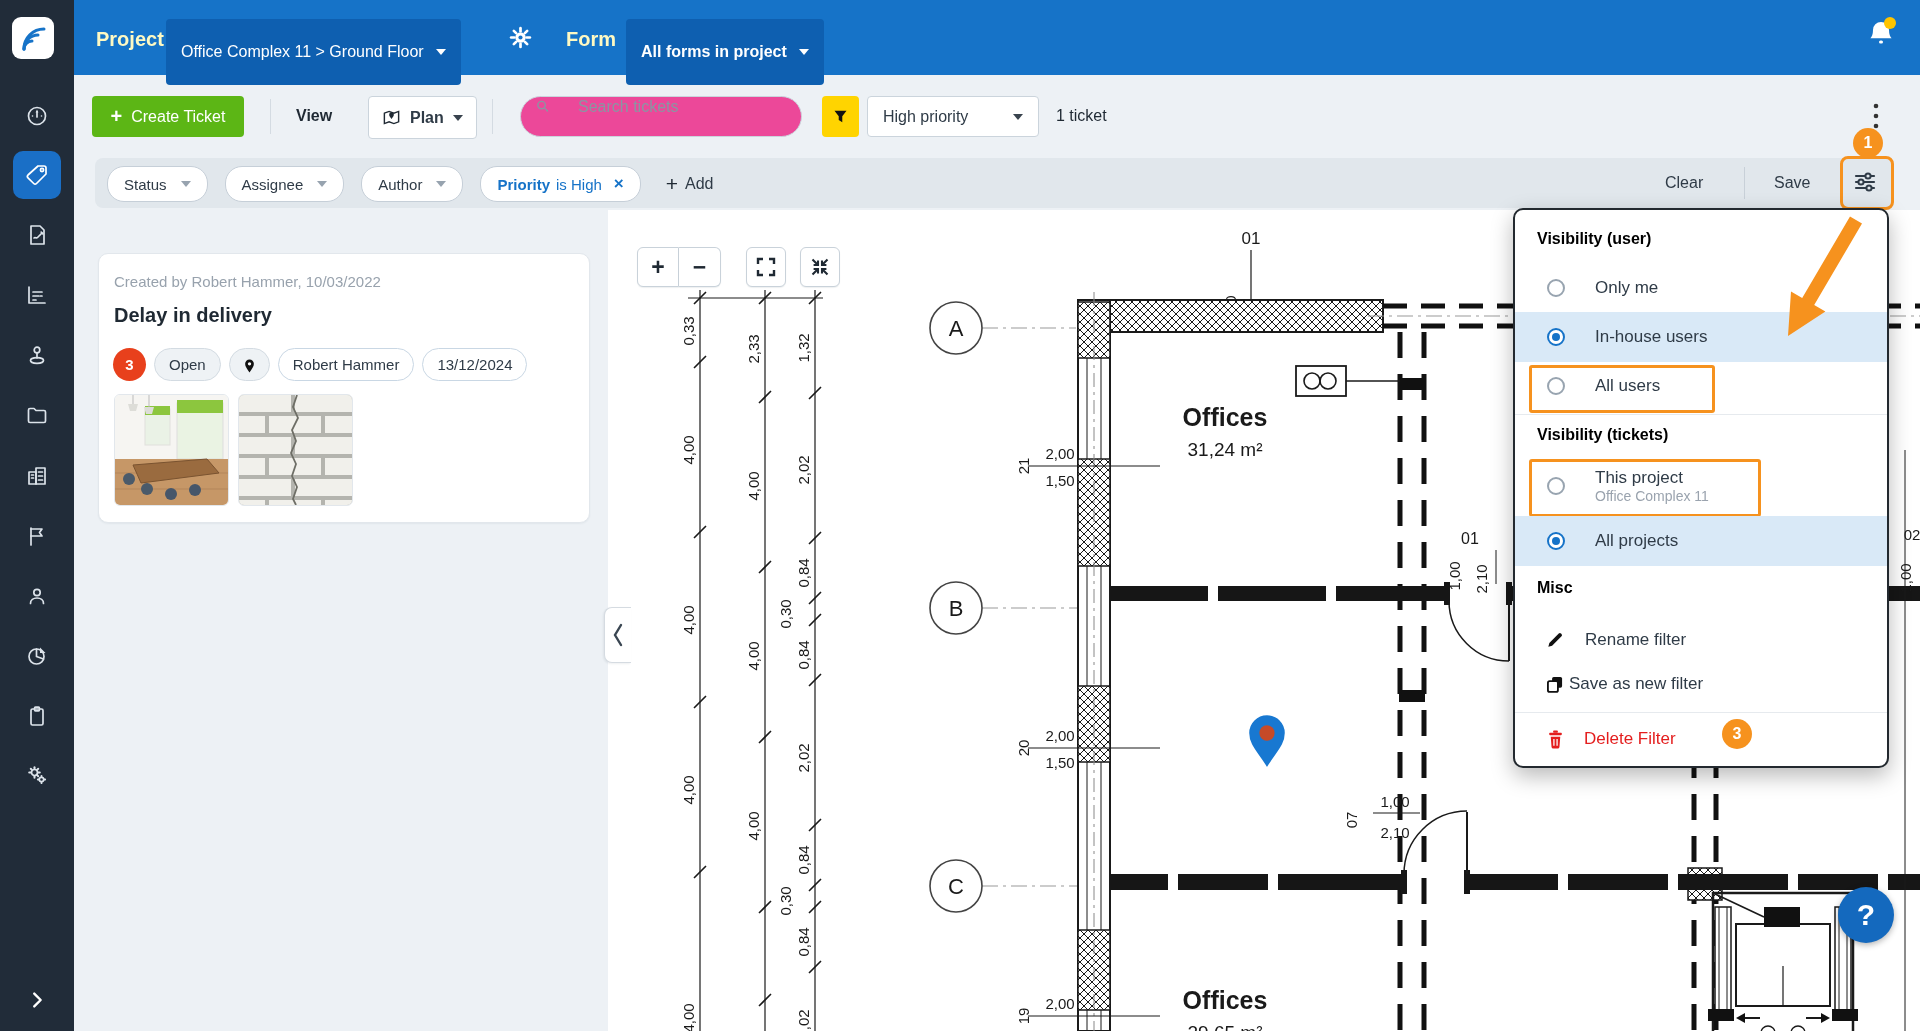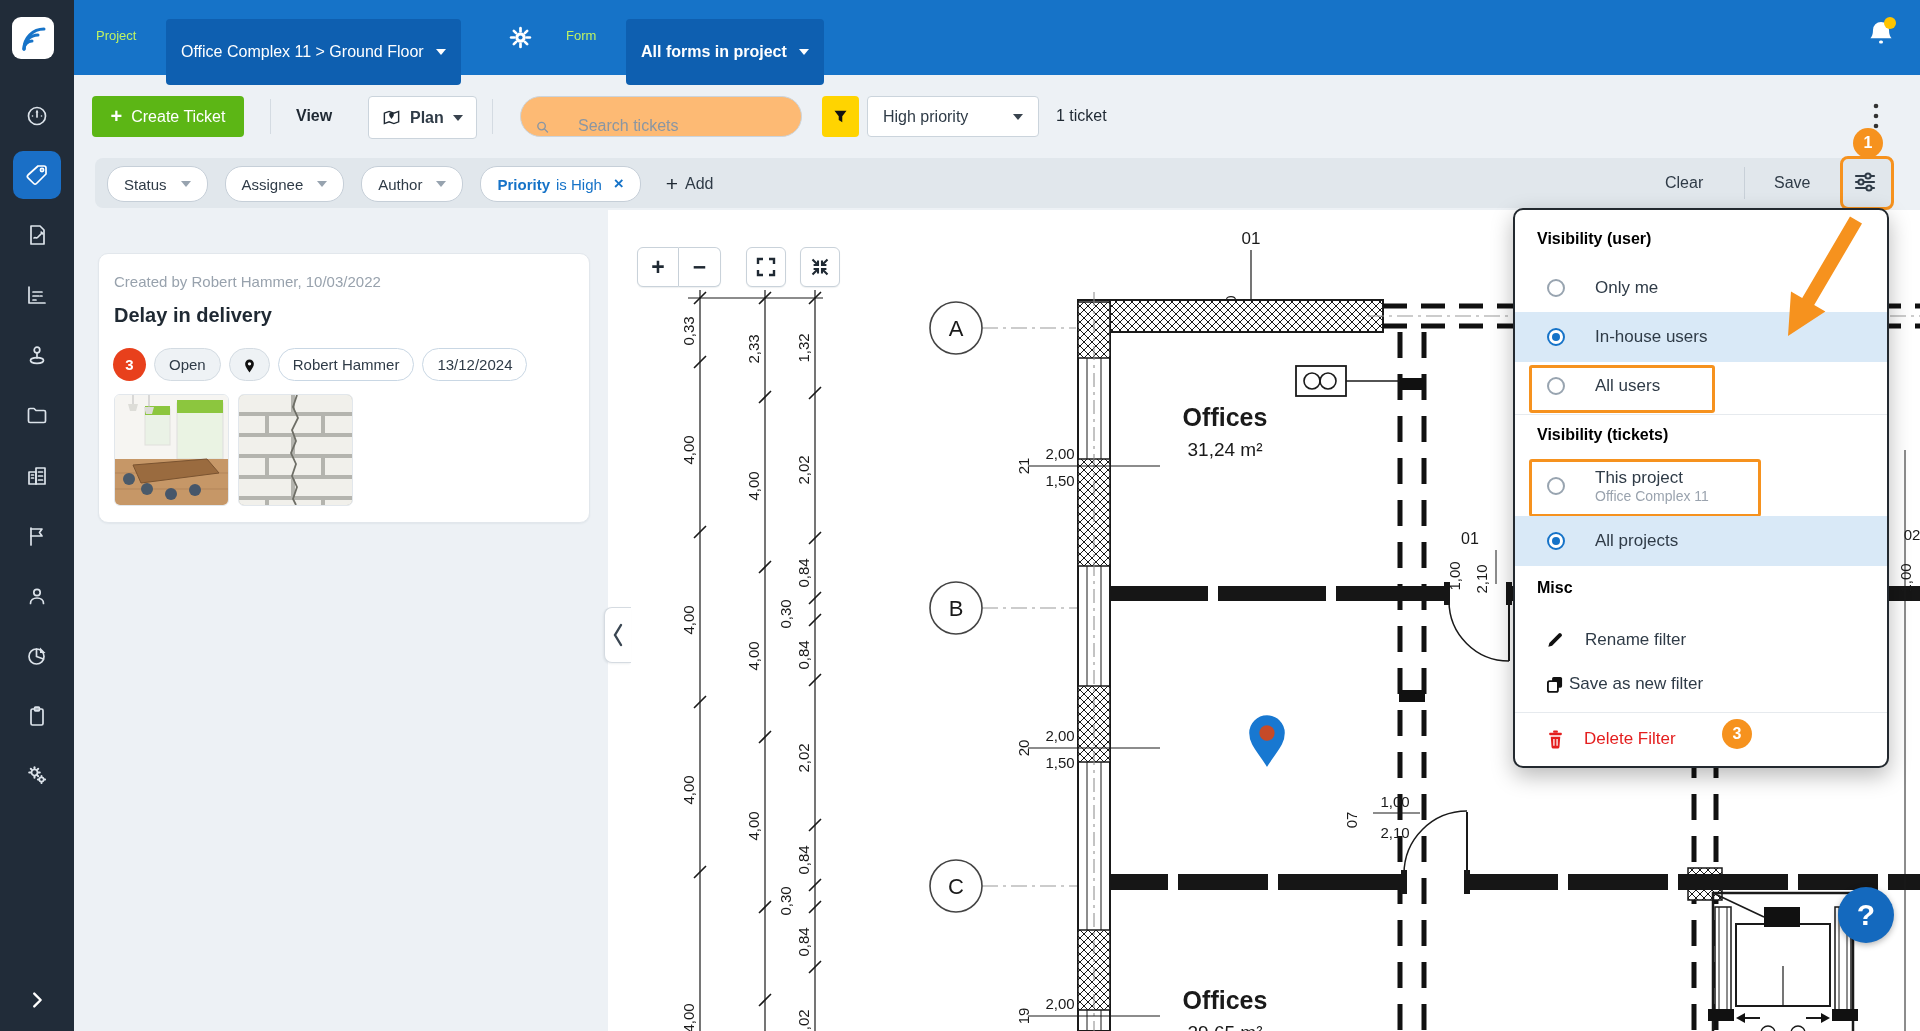--- a/index.html
+++ b/index.html
@@ -13,35 +13,35 @@
   #sidebar{left:0;top:0;width:74px;height:1031px;background:#212C39;z-index:40;}
   .sb-item{left:13px;width:48px;height:48px;display:flex;align-items:center;justify-content:center;
            border-radius:10px;cursor:pointer;}
   .sb-item.sel{background:#1A6FC6;}
   .sb-item svg{stroke:#DCE3EA;fill:none;stroke-width:1.7;stroke-linecap:round;stroke-linejoin:round;}
   #logo{left:12px;top:17px;width:42px;height:42px;background:#fff;border-radius:9px;
         display:flex;align-items:center;justify-content:center;}
 
   
   #topbar{left:74px;top:0;width:1846px;height:75px;background:#1673C8;z-index:30;}
-  .tb-label{color:#bef264;font-weight:normal;font-size:13px;}
+  .tb-label{color:#fef9c3;font-weight:bold;font-size:20px;}
   .tb-select{height:38px;background:#0E5FB0;border-radius:4px;color:#fff;font-size:16px;
              padding:14px 15px;display:flex;align-items:center;gap:12px;cursor:pointer;}
   .caret{display:inline-block;width:0;height:0;border-left:5px solid transparent;
          border-right:5px solid transparent;border-top:6px solid #fff;}
   .caret.dark{border-top-color:#39434E;}
   .caret.gray{border-top-color:#97A3AF;}
 
   
   .btn-green{background:#5CB615;border-radius:4px;color:#fff;font-size:16px;border:none;
              display:flex;align-items:center;justify-content:center;gap:9px;cursor:pointer;}
   .wbtn{background:#fff;border:1px solid #CBD4DC;border-radius:4px;display:flex;align-items:center;
         font-size:16px;color:#2F3B47;cursor:pointer;gap:30px;}
   .vdiv{width:1px;background:#D4DBE2;}
-  #searchbox{background:#fdba74;border:1px solid #CBD4DC;border-radius:21px;display:flex;align-items:flex-end;
+  #searchbox{background:#ec4899;border:1px solid #CBD4DC;border-radius:21px;display:flex;align-items:flex-start;
              padding:0 14px;gap:26px;}
   #searchbox input{border:none;outline:none;font-size:16px;color:#2F3B47;width:210px;background:transparent;
                    font-family:"Liberation Sans",sans-serif;}
   #searchbox input::placeholder{color:#8A96A3;}
 
   
   #filterbar{left:95px;top:158px;width:1799px;height:50px;background:#E1E7EC;border-radius:8px;z-index:25;}
   .chip{height:34px;background:#fff;border:1px solid #C6CFD8;border-radius:17px;display:flex;
         align-items:center;padding:0 16px;font-size:15px;color:#2F3B47;gap:14px;cursor:pointer;}
   .txtbtn{font-size:16px;color:#2F3B47;cursor:pointer;}

